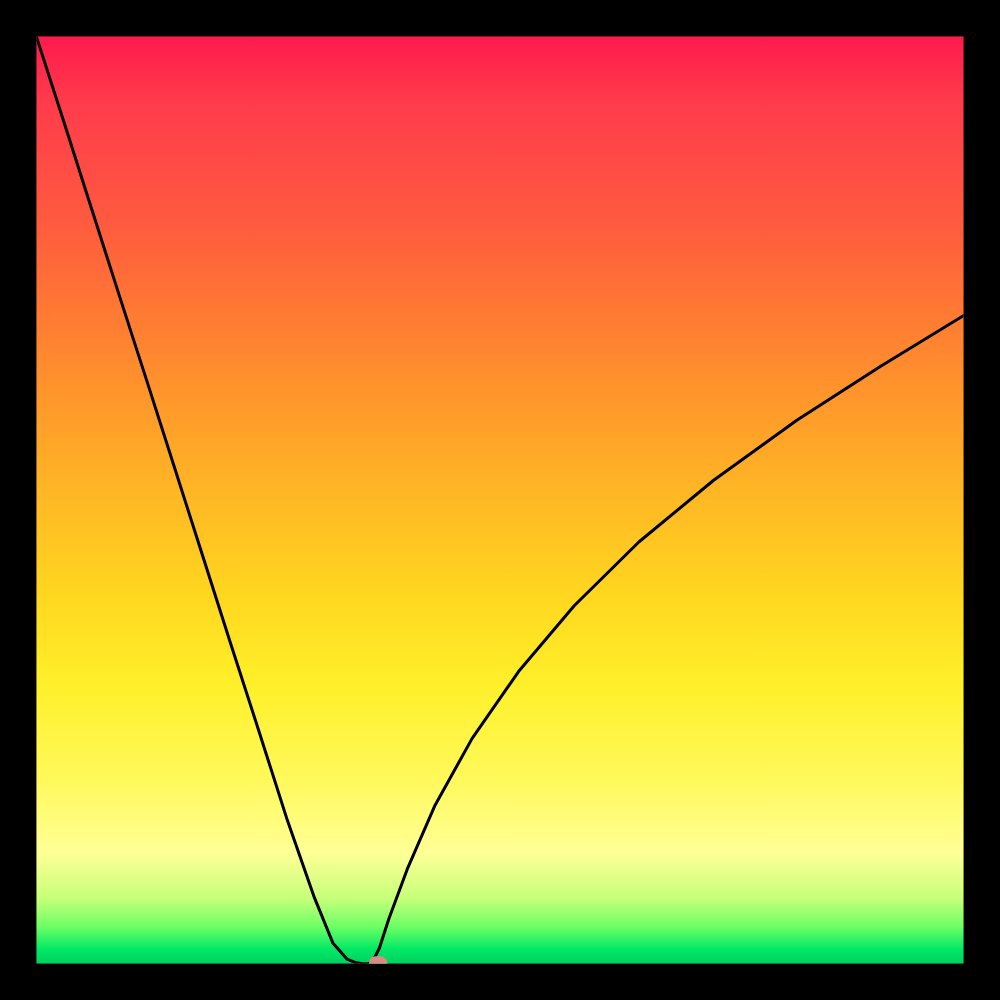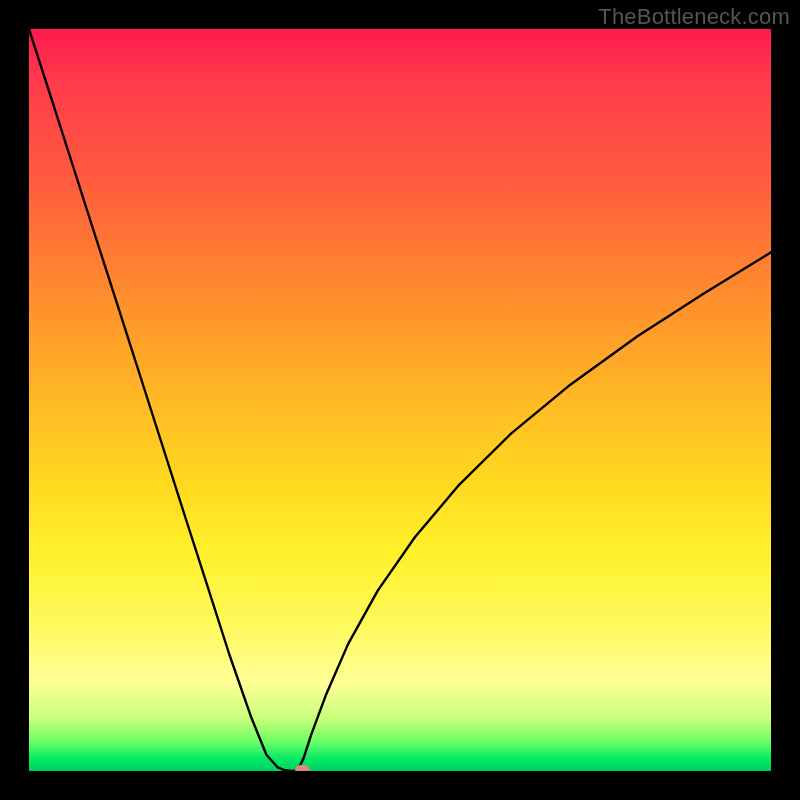--- a/index.html
+++ b/index.html
@@ -73,14 +73,13 @@
 <body>
 
 <div class="frame">
   <div class="plot">
     <div class="gradient"></div>
     <svg class="curve" viewBox="0 0 742 742" preserveAspectRatio="none">
       <path id="curve-path" fill="none" stroke="#000" stroke-width="2.4" stroke-linecap="round" stroke-linejoin="round" d="M0.00 0.00 L22.26 69.01 L44.52 138.75 L66.78 208.50 L89.04 277.51 L111.30 347.26 L133.56 417.00 L155.82 486.75 L178.08 555.76 L200.34 625.51 L222.60 689.32 L237.44 725.68 L248.57 738.29 L255.99 741.26 L261.18 742.00 L265.64 742.00 L269.35 739.77 L274.54 729.39 L281.96 706.38 L296.80 666.32 L319.06 615.12 L348.74 561.69 L385.84 508.27 L430.36 455.59 L482.30 404.39 L541.66 355.42 L608.44 307.19 L675.22 264.15 L742.00 223.34"></path>
     </svg>
     <div class="marker" id="marker" style="left: 265.556px; top: 736px;"></div>
   </div>
-  <div class="watermark">TheBottleneck.com</div>
 </div>
 
 </body></html>

